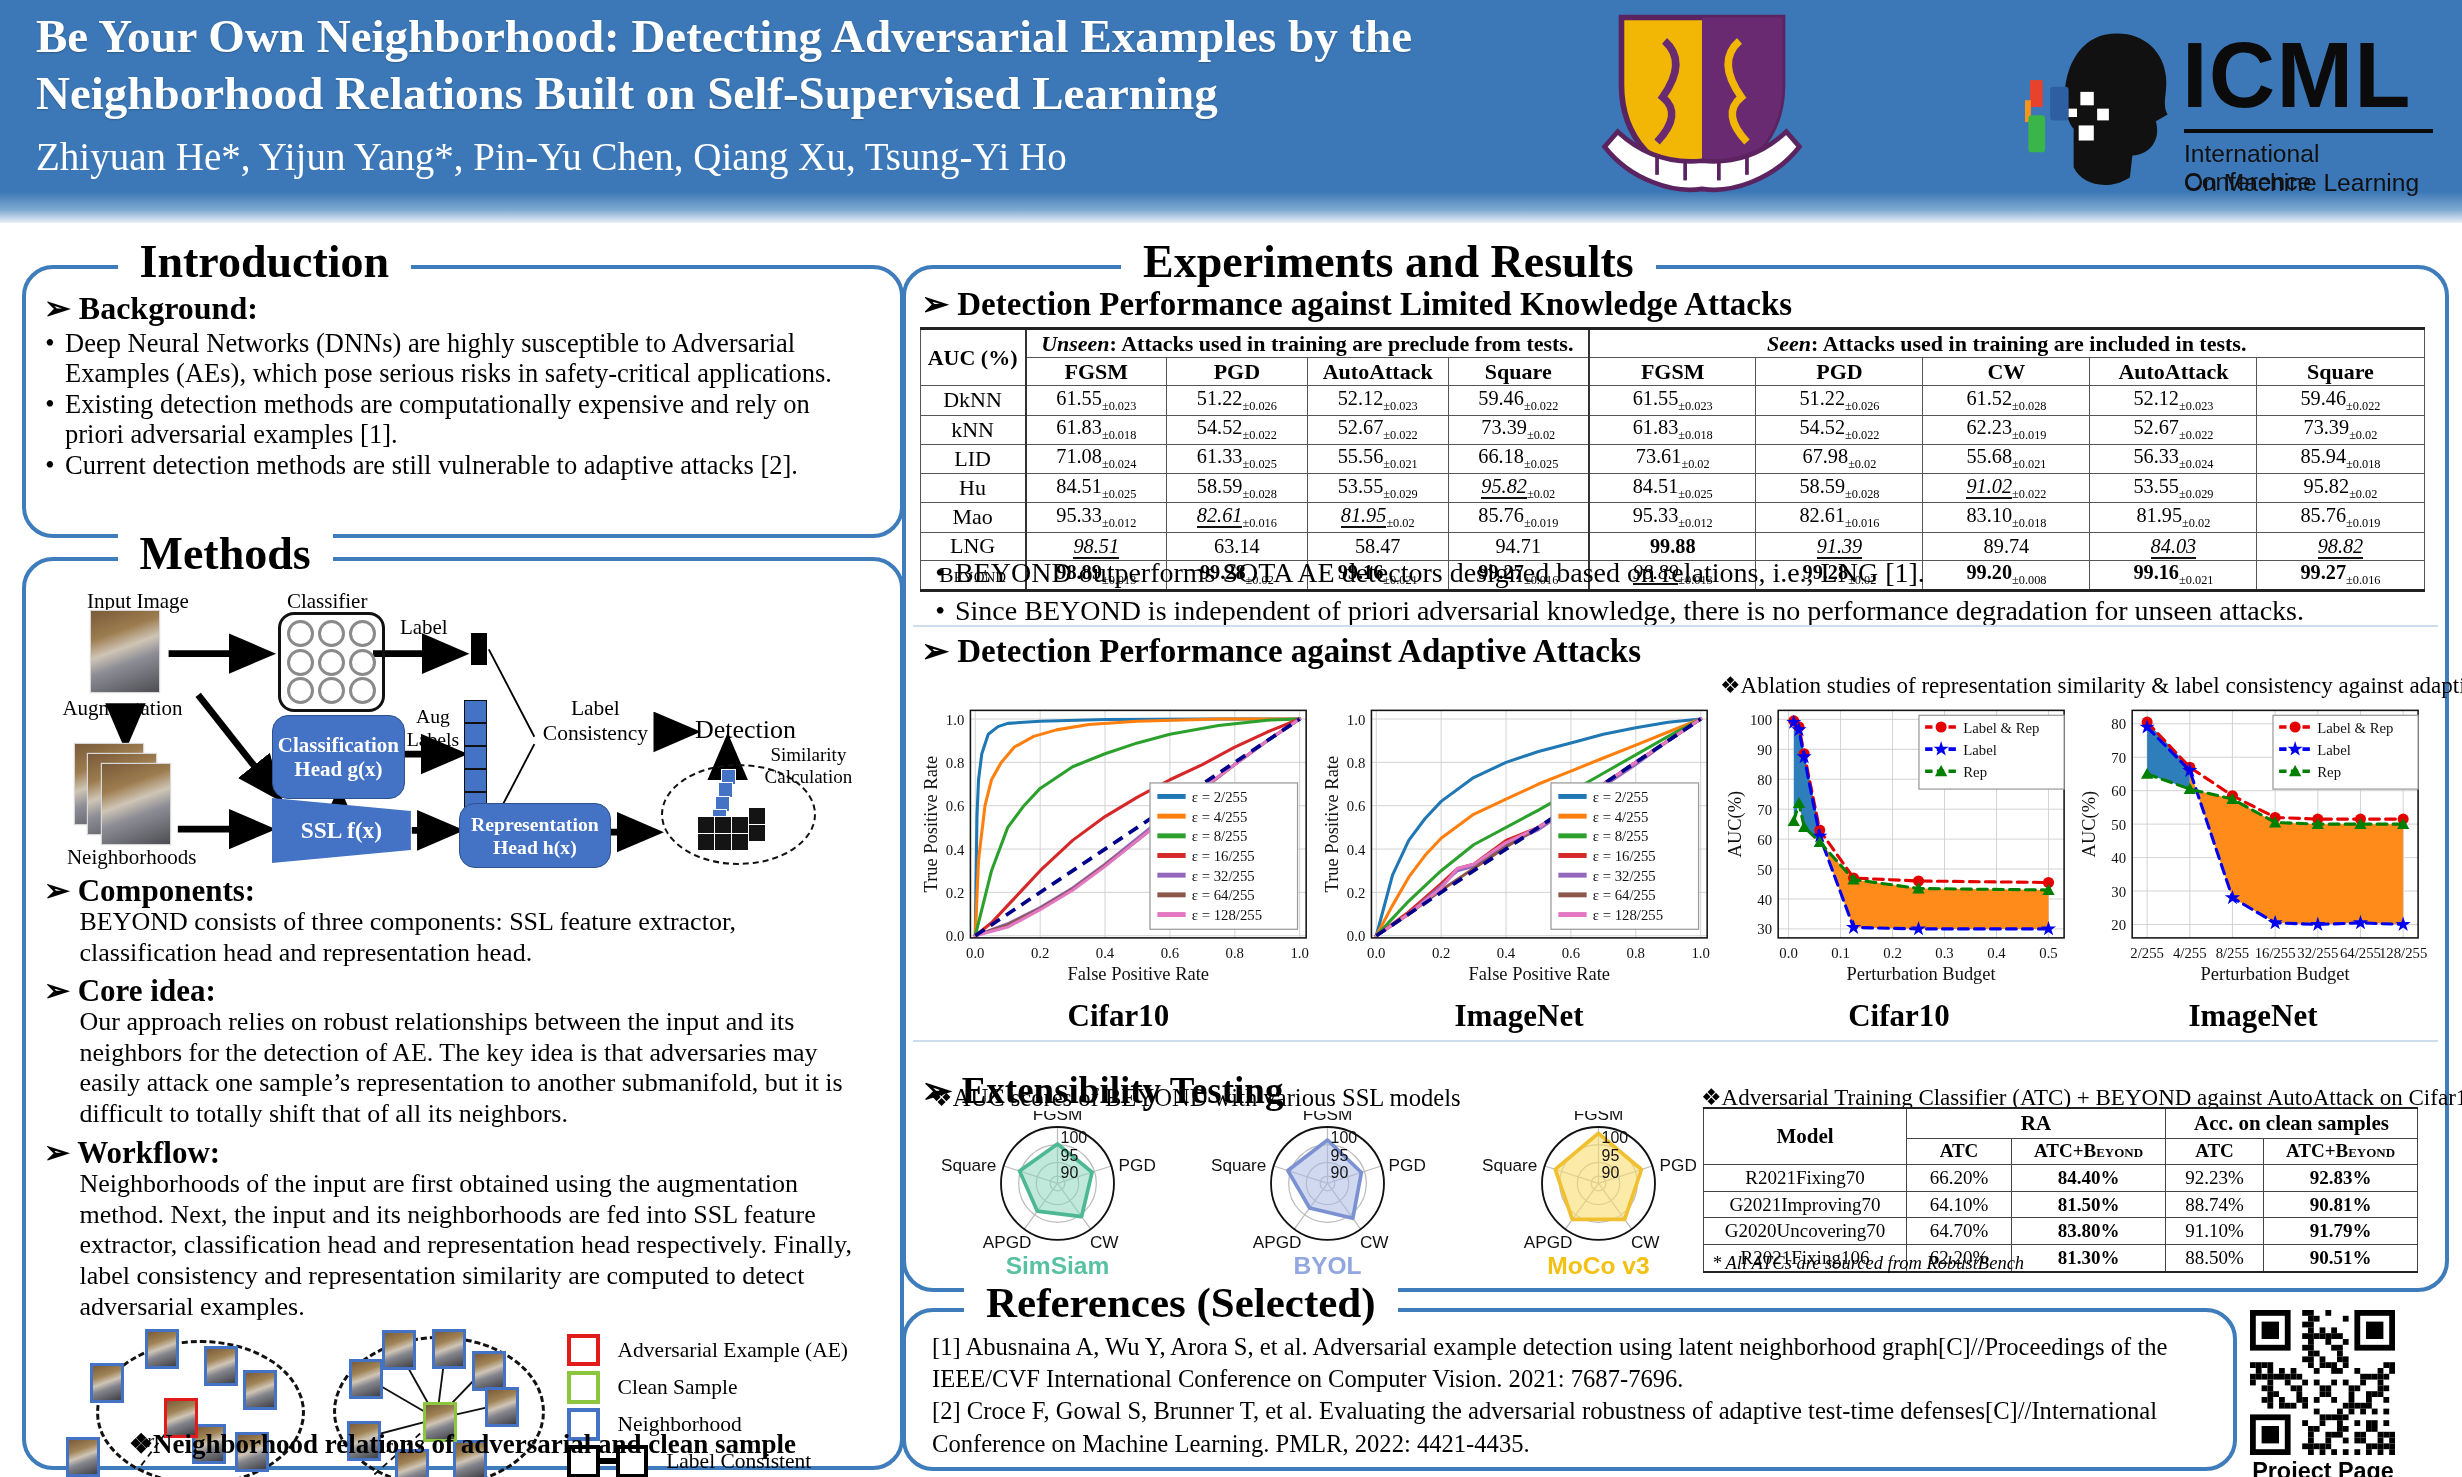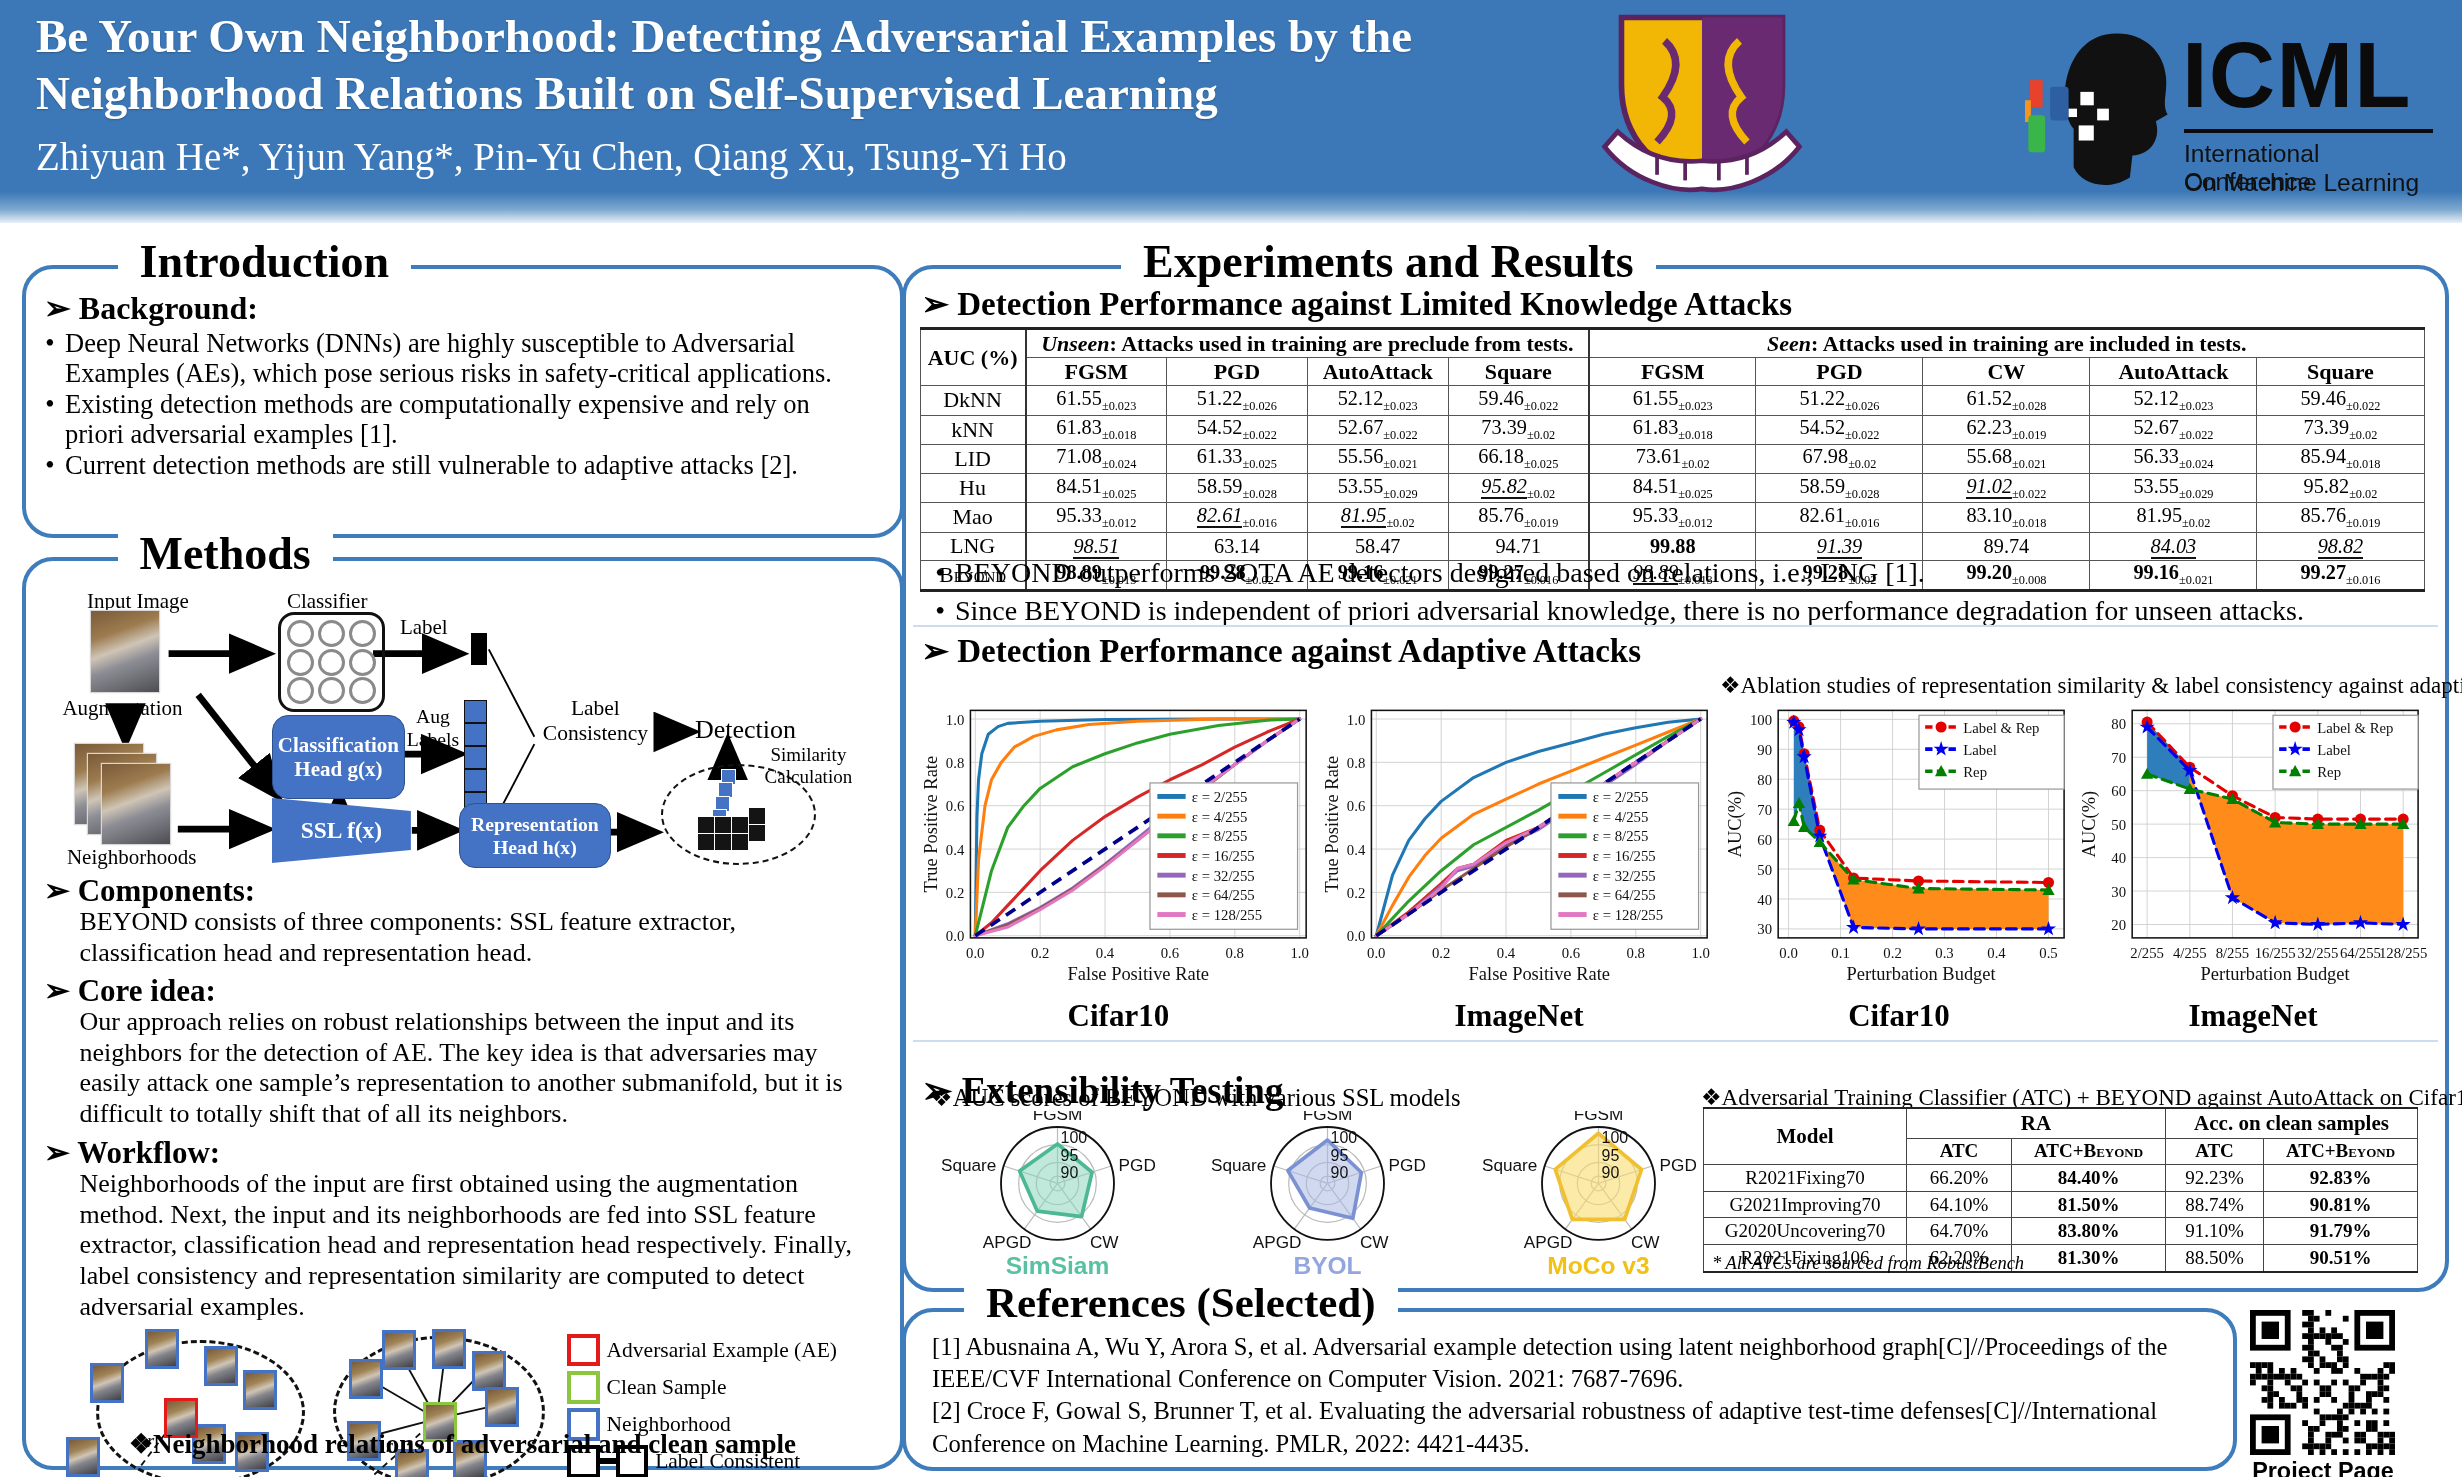--- a/index.html
+++ b/index.html
@@ -42,21 +42,21 @@
   .dot{width:21px;height:21px;border:3.7px solid #8a8a8a;border-radius:50%;background:#fff;}
   .colcell{width:21px;height:21px;background:#4472c4;border:1.8px solid #111;}
   .dashcircle{position:absolute;border:2.5px dashed #111;border-radius:50%;}
   .cubeb{position:absolute;background:#141414;border:1.2px solid #fff;}
   .cubeu{position:absolute;background:#4472c4;border:1.2px solid #fff;}
   
   .nfig{position:absolute;left:21.5px;top:768px;width:825px;height:163px;}
   .nthumb{position:absolute;width:28px;height:34px;
           background:linear-gradient(160deg,#7a5b3a 0%,#a08355 30%,#cfc5b6 48%,#84848c 64%,#3f3f45 100%);}
   .nellipse{position:absolute;border:3.1px dashed #111;border-radius:50%;}
-  .leg-row{position:absolute;display:flex;align-items:center;gap:7px;}
+  .leg-row{position:absolute;display:flex;align-items:center;gap:18px;}
   .leg-sq{width:24.6px;height:24.6px;background:#fff;border:4.3px solid #000;}
   .leg-label{font-size:21.5px;white-space:nowrap;}
   .fig-caption{position:absolute;width:100%;text-align:center;font-weight:bold;font-size:27px;}
   
   table{border-collapse:collapse;background:#fff;}
   #auc-table{width:1505px;table-layout:fixed;font-size:20.3px;}
   #auc-table th,#auc-table td{border:1.2px solid #555;padding:0.6px 2.5px;text-align:center;}
   #auc-table thead tr:first-child th{border-top:3.1px solid #222;}
   #auc-table tbody tr:last-child td{border-bottom:3.1px solid #222;}
   #auc-table .grp{border-left:2.5px solid #333;}

